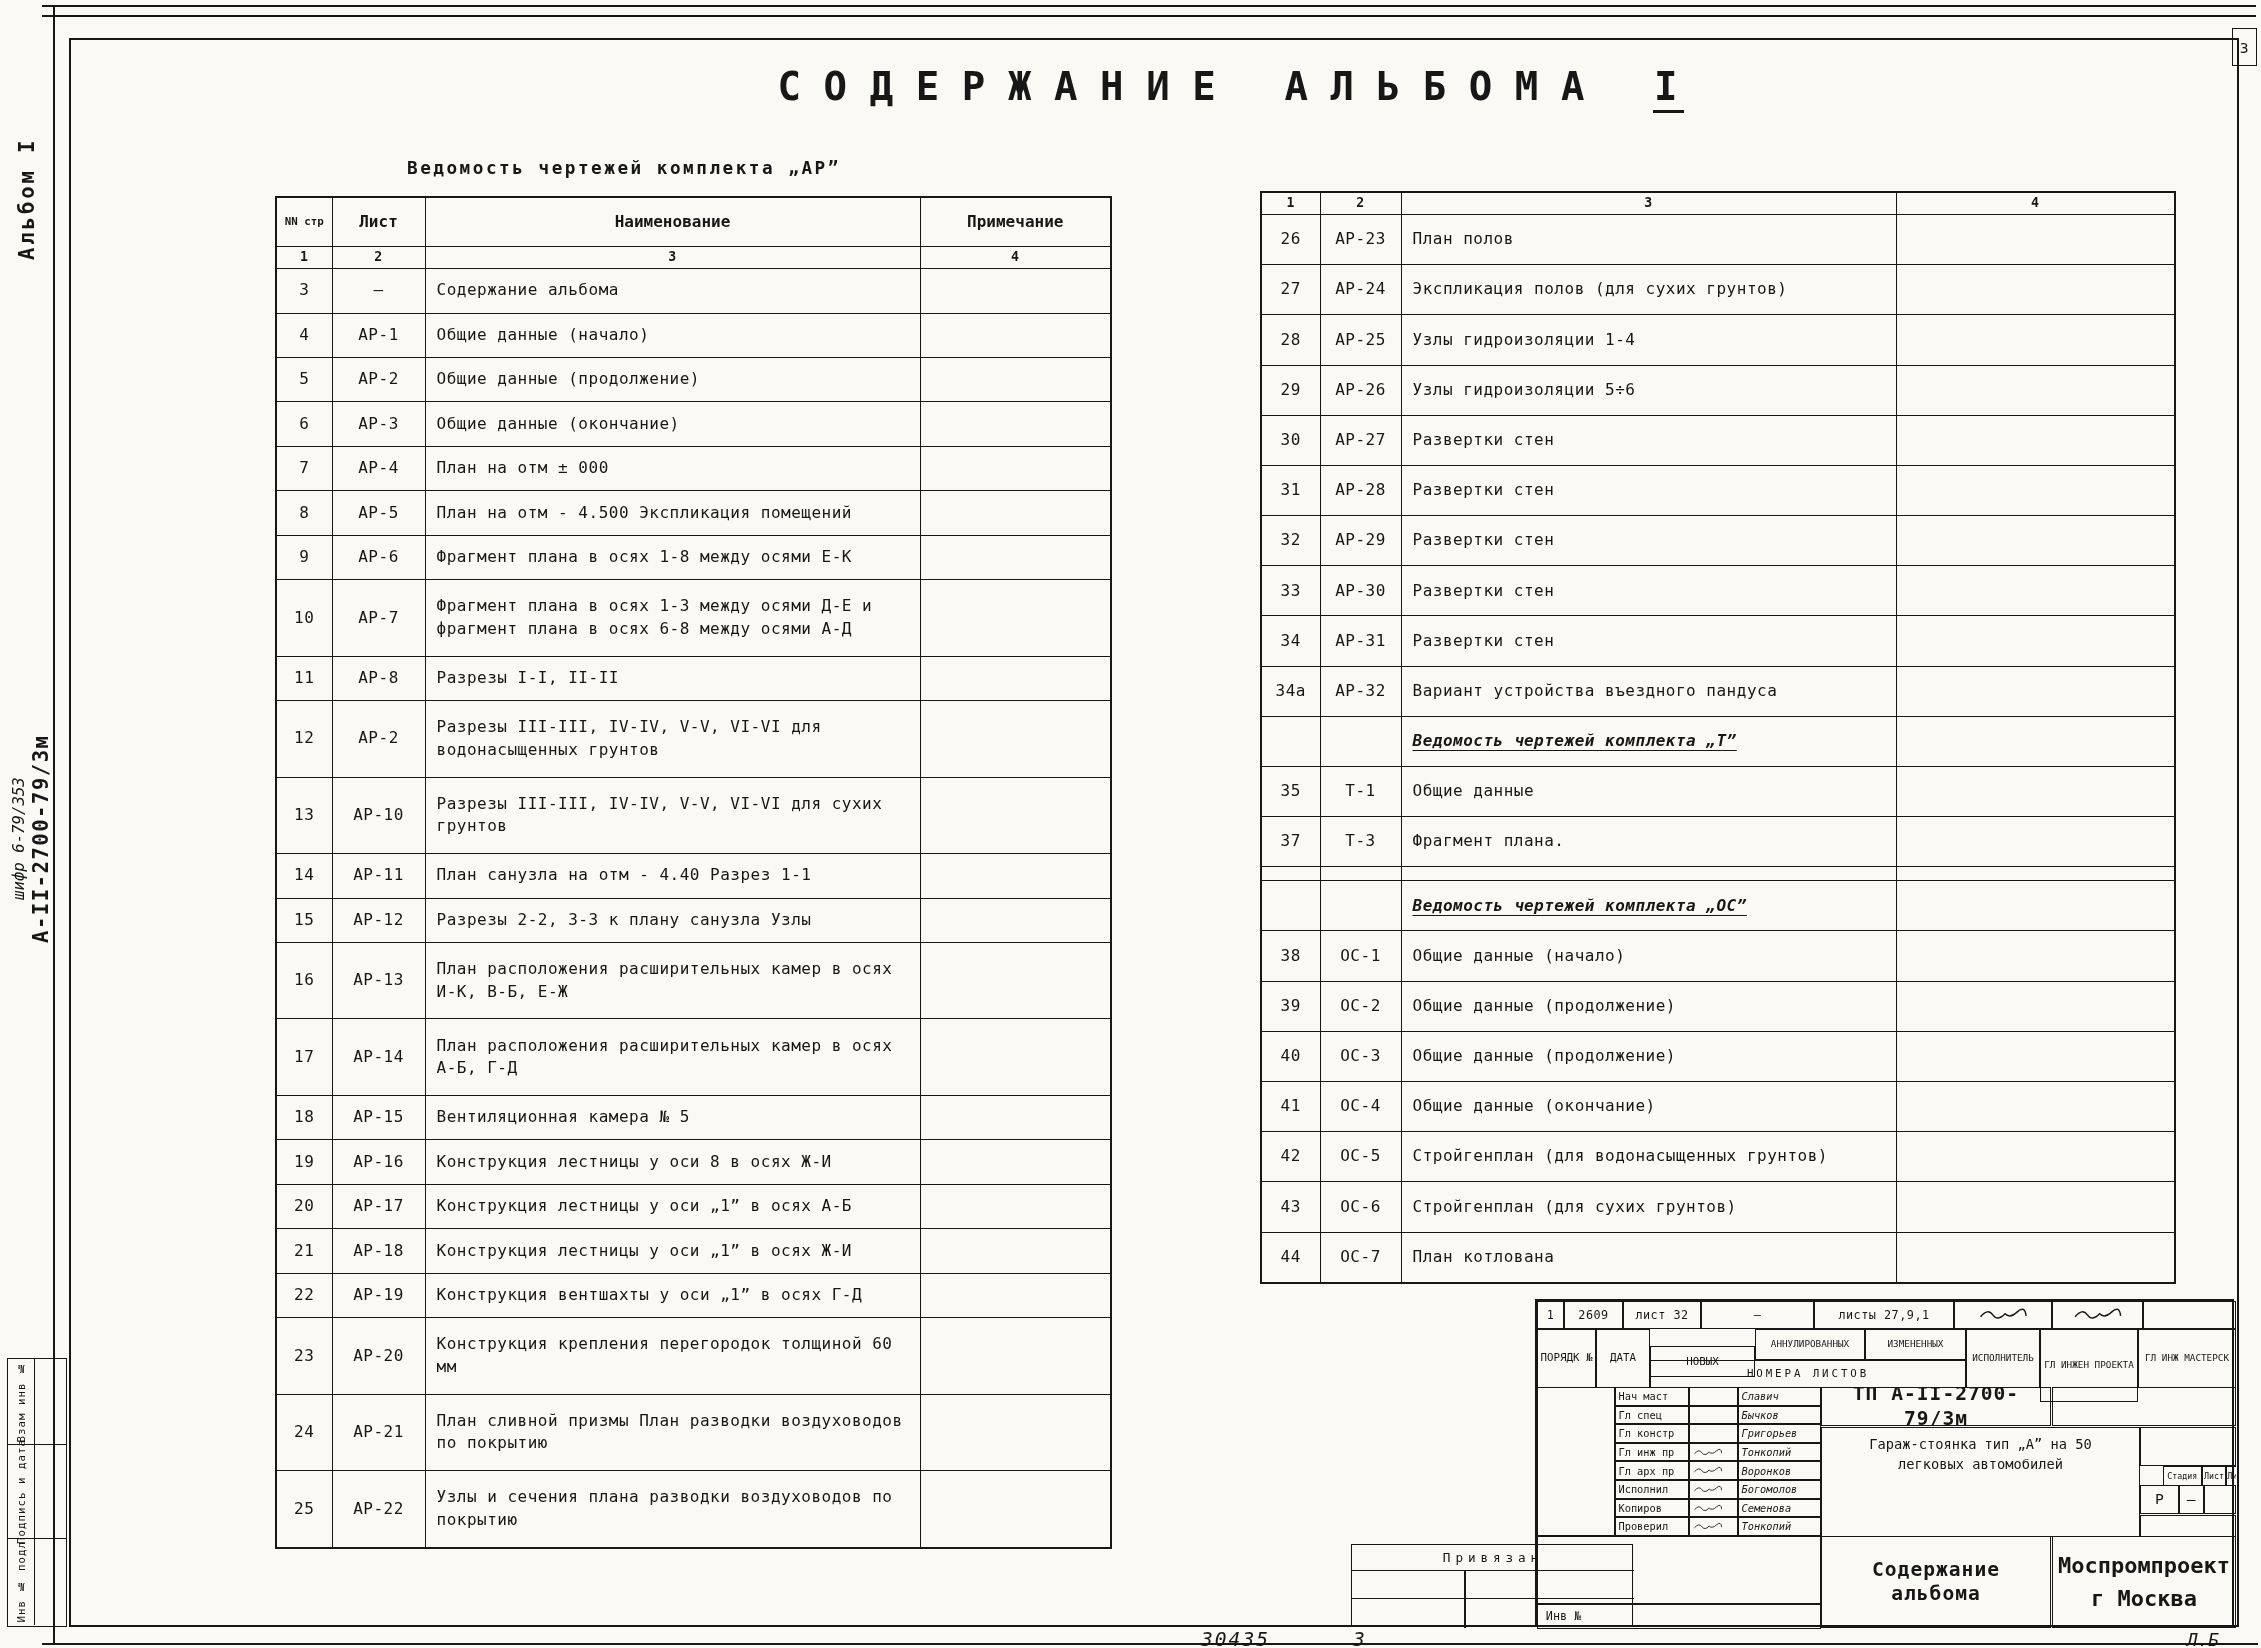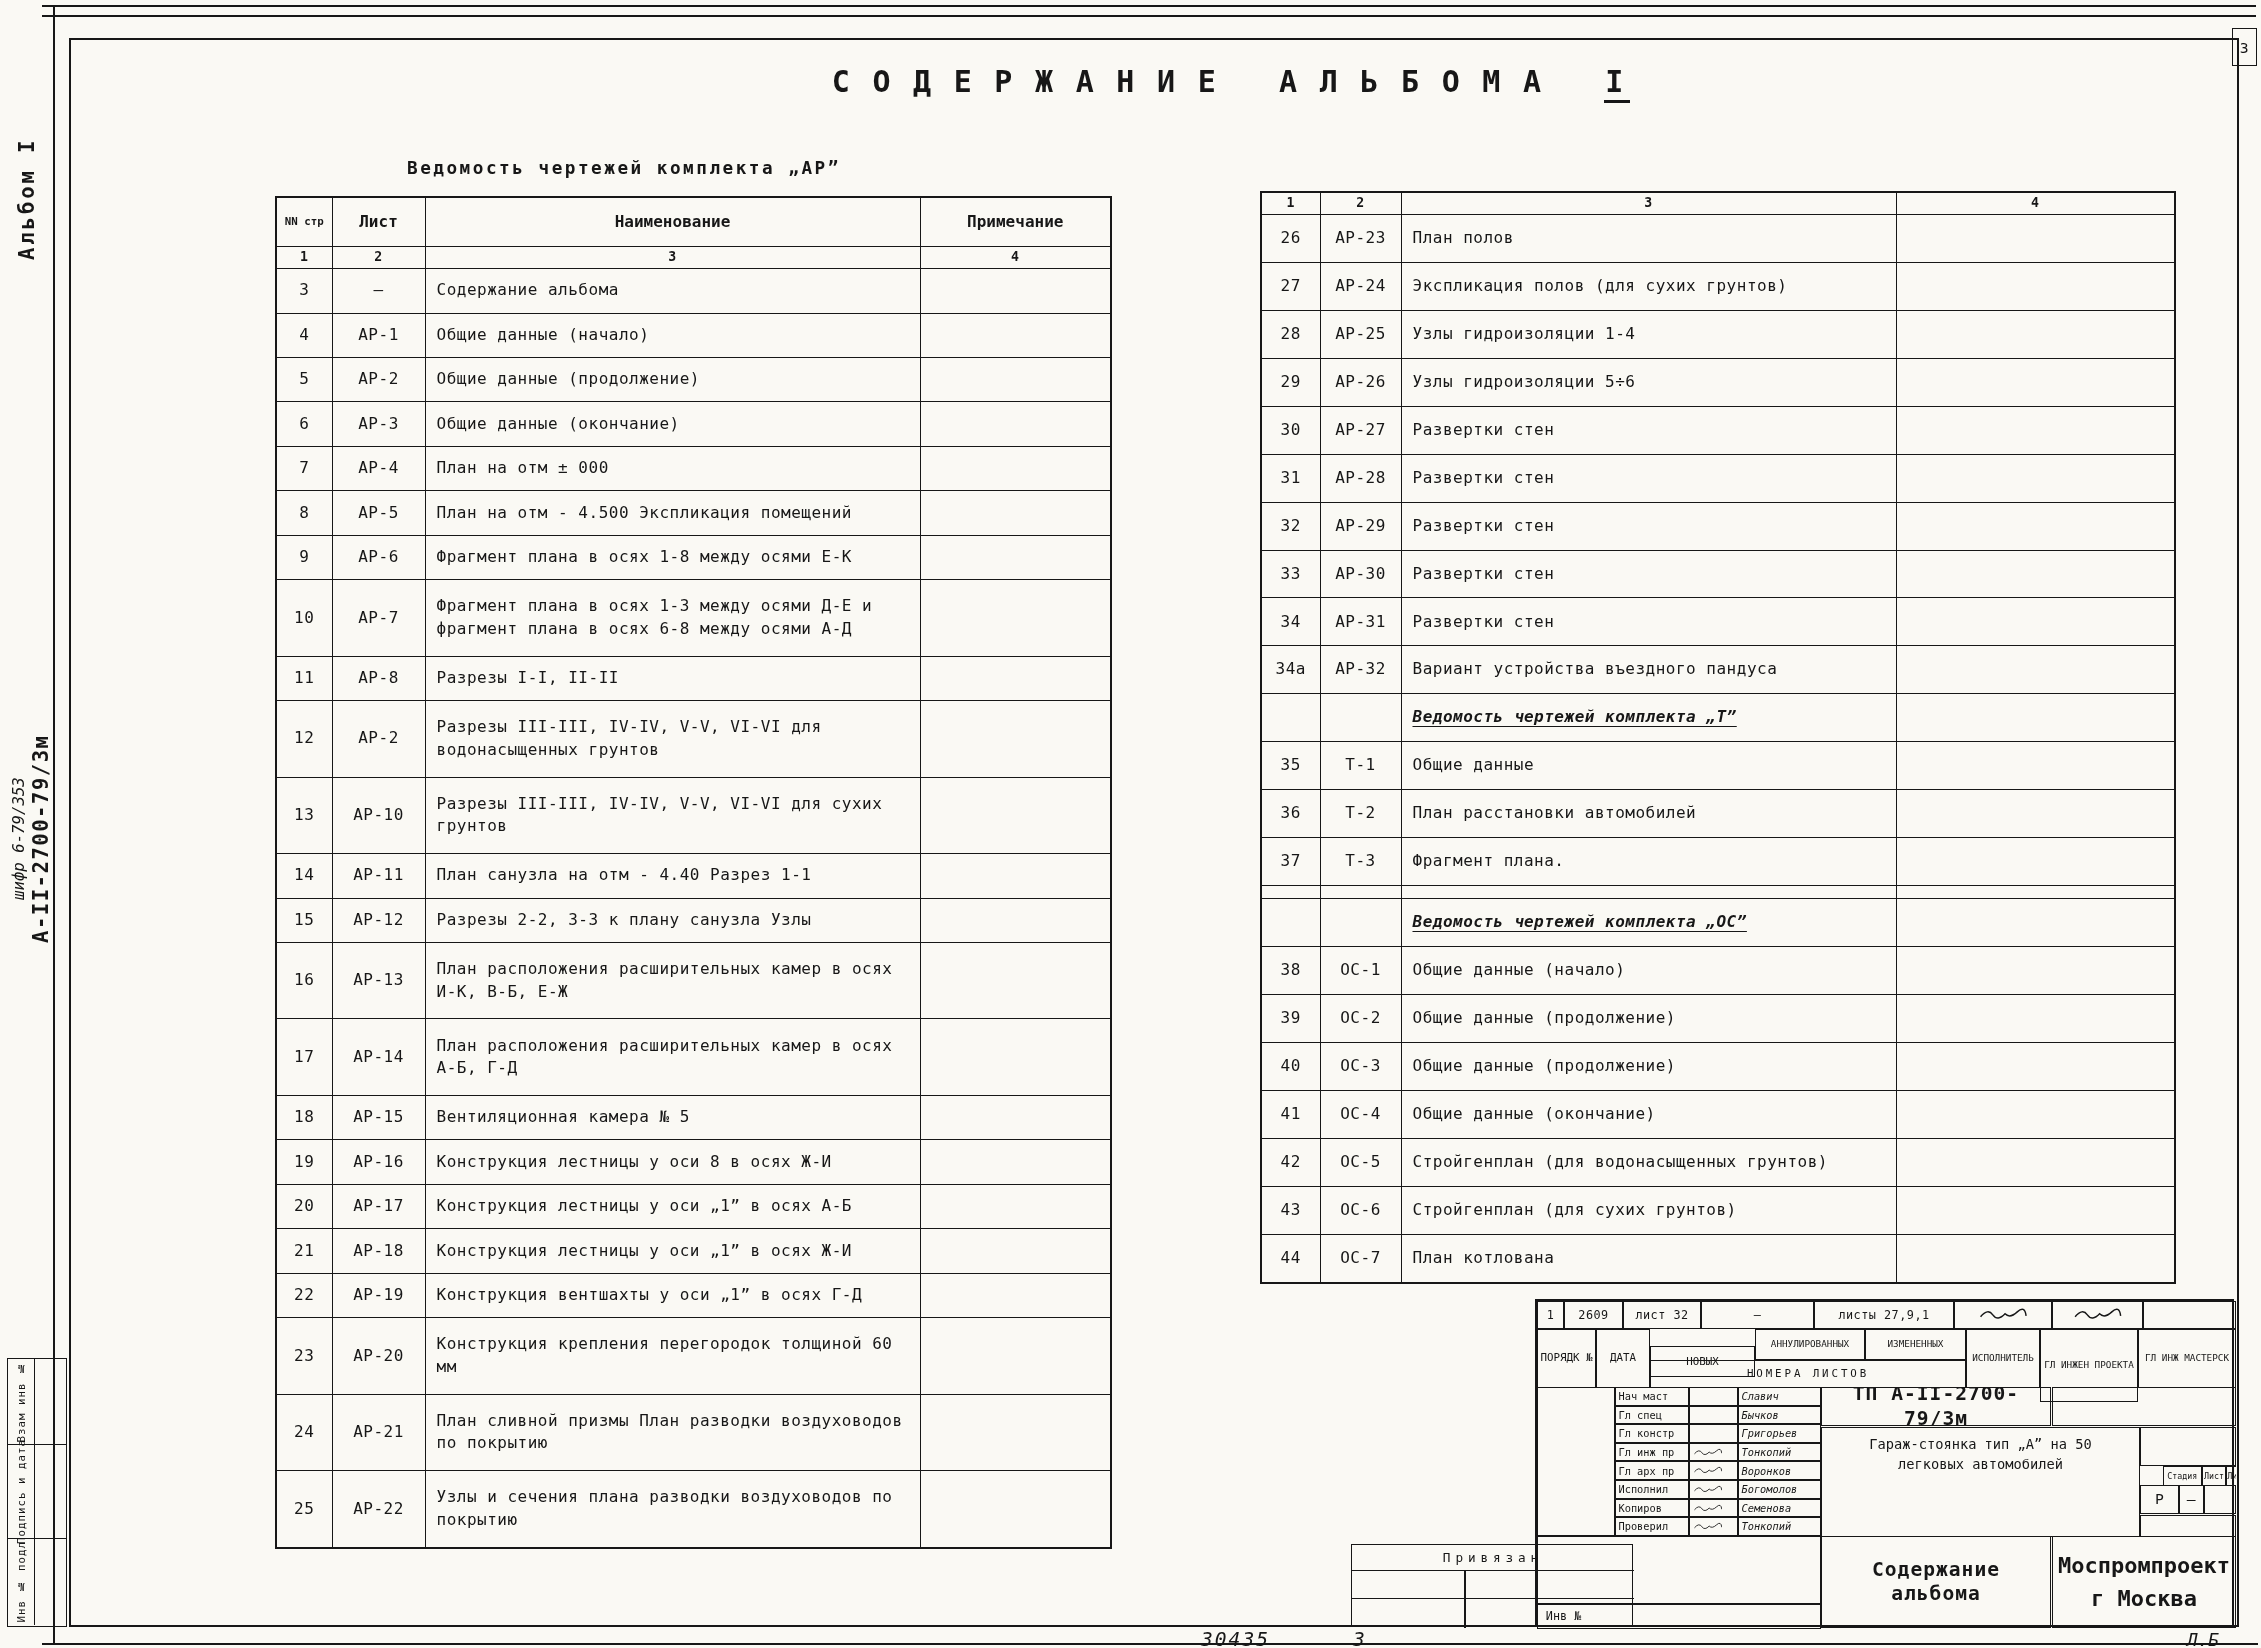--- a/index.html
+++ b/index.html
@@ -9,21 +9,21 @@
     background:#faf9f4; color:#171717;
     font-family:"DejaVu Sans Mono", monospace;
     overflow:hidden;
   }
   .abs { position:absolute; }
   .rule { background:#171717; position:absolute; }
   .frame { position:absolute; border:2.5px solid #171717; }
 
   
   .title { position:absolute; left:618px; top:64px; width:1226px; text-align:center;
-           font-size:30px; font-weight:600; letter-spacing:22.6px; white-space:nowrap; }
+           font-size:39px; font-weight:600; letter-spacing:22.6px; white-space:nowrap; }
   .title .roman { border-bottom:3.9px solid #171717; padding:0 6.9px 1px 1px; letter-spacing:0; }
 
   .subtitle { position:absolute; left:407px; top:158px; font-size:17.7px; letter-spacing:2.5px; font-weight:600; }
 
   
   table.dtable { border-collapse:collapse; table-layout:fixed; border:2px solid #171717; position:absolute; }
   .dtable td, .dtable th { border:1.5px solid #171717; vertical-align:middle; overflow:hidden; }
   .dtable td { font-size:16px; line-height:1.42; letter-spacing:0.5px; padding:3.9px 6.9px; }
   .dtable .c-n, .dtable .c-s { text-align:center; padding:3.9px 2px; }
   .dtable .c-name { text-align:left; padding-left:11px; }
@@ -374,26 +374,20 @@
           <td class="c-note"></td>
         </tr>
 
         <tr>
           <td class="c-n">35</td>
           <td class="c-s">Т-1</td>
           <td class="c-name"><span class="nm">Общие данные</span></td>
           <td class="c-note"></td>
         </tr>
 
-        <tr>
-          <td class="c-n">36</td>
-          <td class="c-s">Т-2</td>
-          <td class="c-name"><span class="nm">План расстановки автомобилей</span></td>
-          <td class="c-note"></td>
-        </tr>
 
         <tr>
           <td class="c-n">37</td>
           <td class="c-s">Т-3</td>
           <td class="c-name"><span class="nm">Фрагмент плана.</span></td>
           <td class="c-note"></td>
         </tr>
 
         <tr>
           <td class="c-n"></td>

